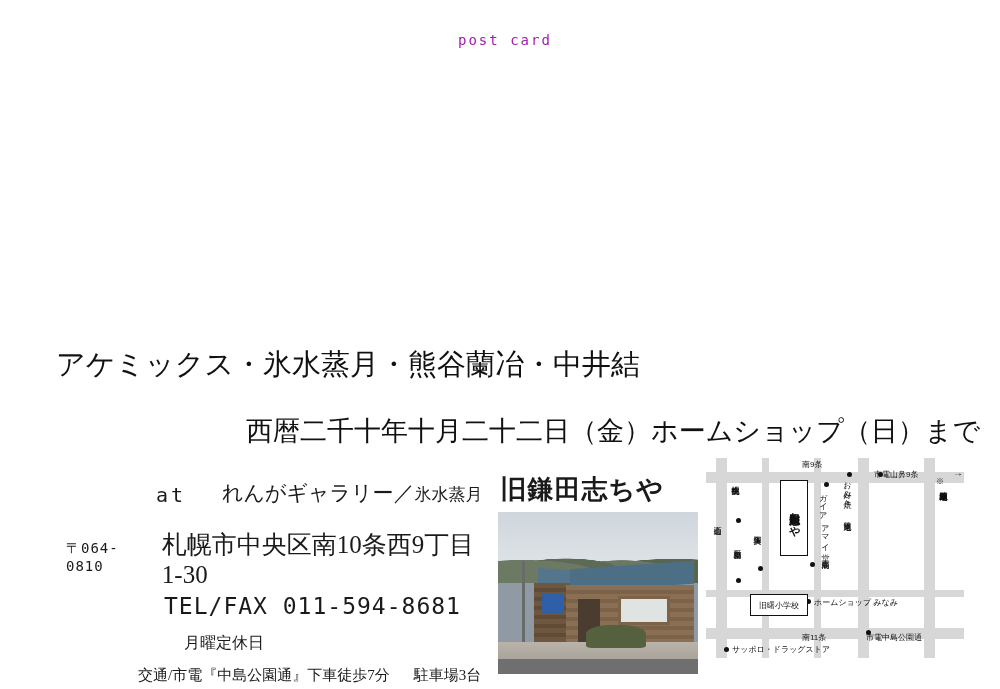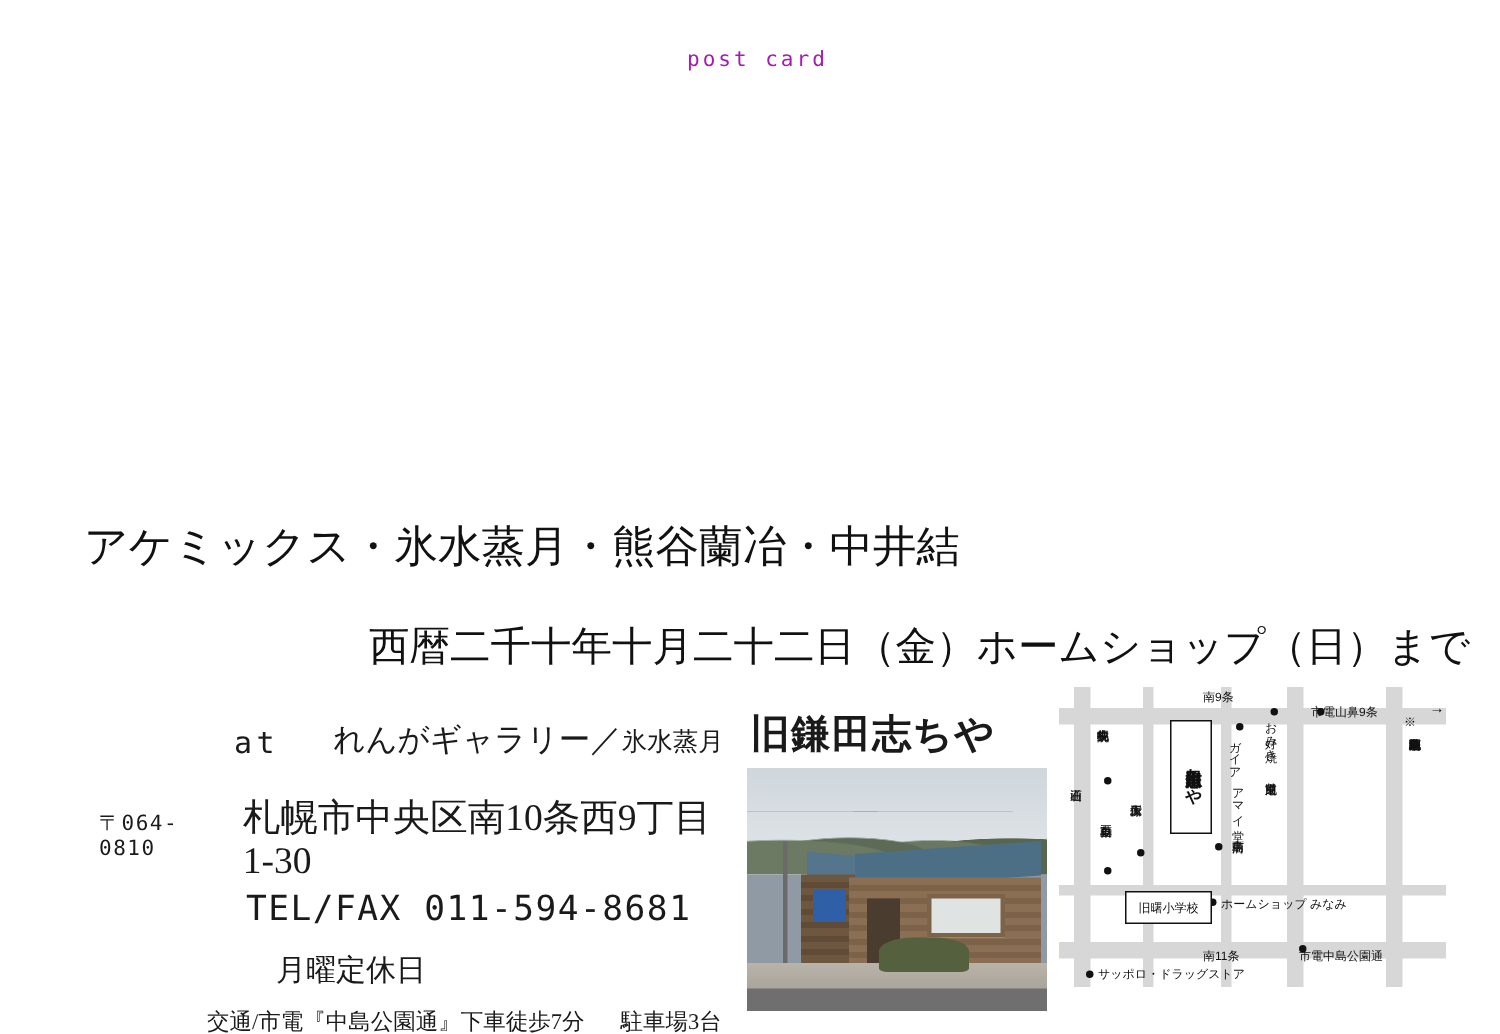--- a/index.html
+++ b/index.html
@@ -129,21 +129,21 @@
     margin-top: 14px;
     margin-left: 98px;
   }
   .hours {
     font-family: "DejaVu Sans Mono", monospace;
     font-size: 28px;
     letter-spacing: 1px;
   }
   .closed {
     font-family: "Liberation Serif", serif;
-    font-size: 20px;
+    font-size: 16px;
     margin-left: 20px;
   }
   .access-row {
     display: flex;
     align-items: baseline;
     margin-top: 12px;
     margin-left: 72px;
     font-family: "Liberation Serif", serif;
     font-size: 15px;
   }

